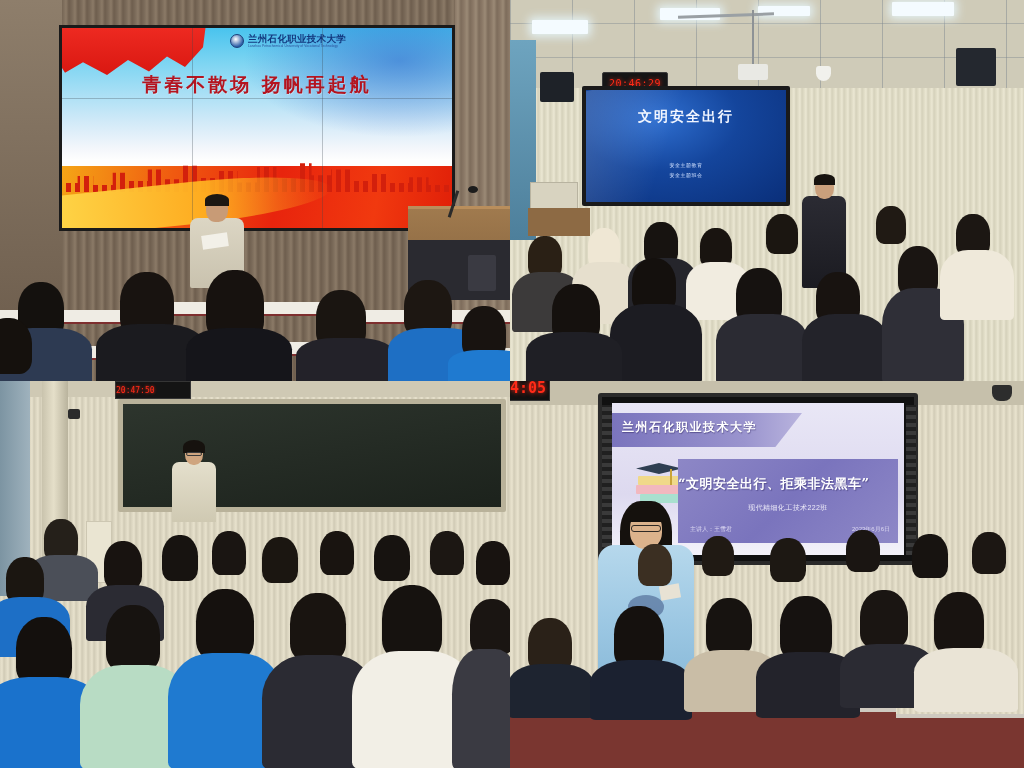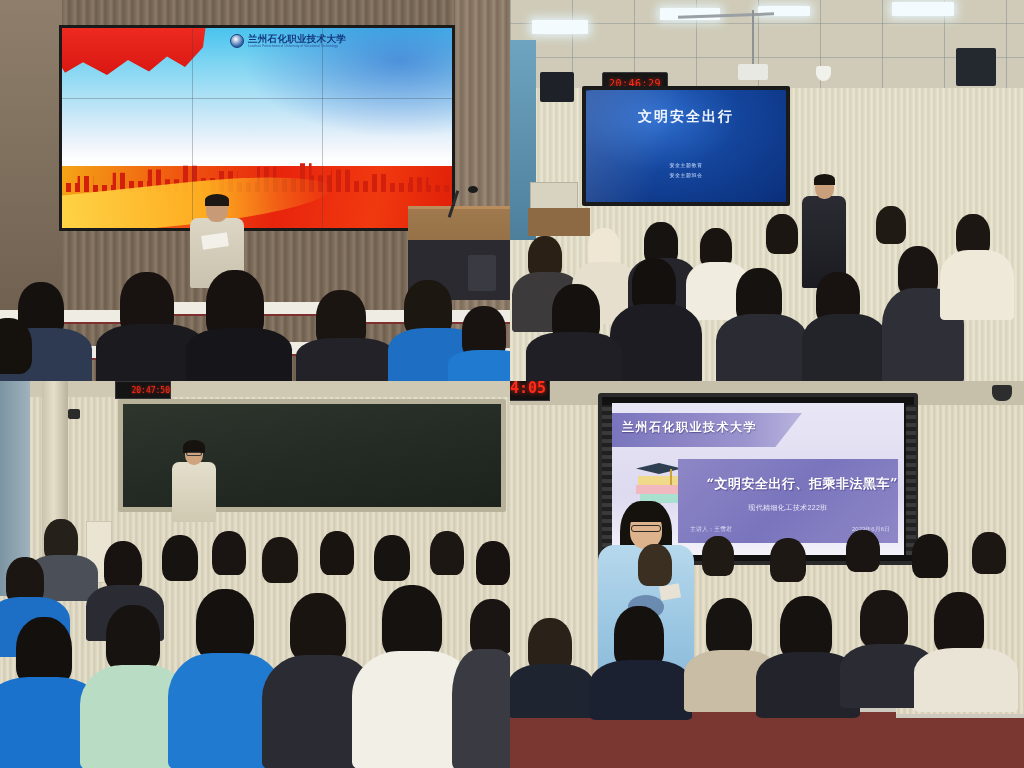--- a/index.html
+++ b/index.html
@@ -295,23 +295,23 @@
   .p3-wall {
     position: absolute; inset: 0;
     background:
       repeating-linear-gradient(90deg, #ddd7c2 0px, #e8e2cd 2px, #d0caB5 4px, #ddd7c2 6px);
   }
   .p3-wall-top {
     position: absolute; left: 0; top: 0; width: 510px; height: 16px;
     background: #cfc9b4;
   }
   .p3-clock {
-    position: absolute; left: 115px; top: 0px; width: 56px; height: 18px;
+    position: absolute; left: 115px; top: 0px; width: 76px; height: 18px;
     background: #141414; border: 1px solid #353535;
-    display: flex; align-items: center; justify-content: flex-end;
+    display: flex; align-items: center; justify-content: flex-start;
   }
   .p3-clock-text {
     font-family: "DejaVu Sans Mono", monospace;
     font-size: 8px; color: #ff2b18; text-shadow: 0 0 3px #ff2b18;
   }
   .p3-board {
     position: absolute; left: 118px; top: 18px; width: 388px; height: 113px;
     background: #242a24;
     border: 5px solid #b9b29a;
     border-radius: 2px;
@@ -446,21 +446,21 @@
     font-family: "DejaVu Serif", serif;
     font-size: 12px; font-weight: bold; color: #ffffff;
     letter-spacing: 1.5px;
     text-shadow: 0.5px 0.5px 1px rgba(40,30,90,0.5);
   }
   .p4-panel {
     position: absolute; left: 66px; top: 56px; width: 220px; height: 84px;
     background: linear-gradient(135deg,#8d87c6,#7a74bd 50%, #8e88c7);
   }
   .p4-title {
-    position: absolute; left: 66px; top: 72px; width: 220px; text-align: right;
+    position: absolute; left: 66px; top: 72px; width: 220px; text-align: left;
     font-family: "DejaVu Serif", serif;
     font-size: 13px; font-weight: bold; color: #ffffff;
     letter-spacing: 0.5px;
     text-shadow: 1px 1px 1px rgba(40,30,90,0.45);
   }
   .p4-sub {
     position: absolute; left: 66px; top: 100px; width: 220px; text-align: center;
     font-size: 7px; color: #eceaf8; letter-spacing: 0.4px;
   }
   .p4-host {
@@ -548,20 +548,21 @@
       <div class="p1-flag"></div>
 
       <div class="p1-logo">
         <div class="p1-logo-mark"></div>
         <div class="p1-logo-text">
           <span class="p1-logo-cn">兰州石化职业技术大学</span>
           <span class="p1-logo-en">Lanzhou Petrochemical University of Vocational Technology</span>
         </div>
       </div>
 
+      <div class="p1-t1">青春不散场  扬帆再起航</div>
       <div class="p1-t4">2023年6月</div>
 
       <div class="p1-city">
         <div class="p1-city-sky"></div>
         <div class="p1-swoosh"></div>
       </div>
 
       <div class="p1-seam-v1"></div>
       <div class="p1-seam-v2"></div>
       <div class="p1-seam-h"></div>

